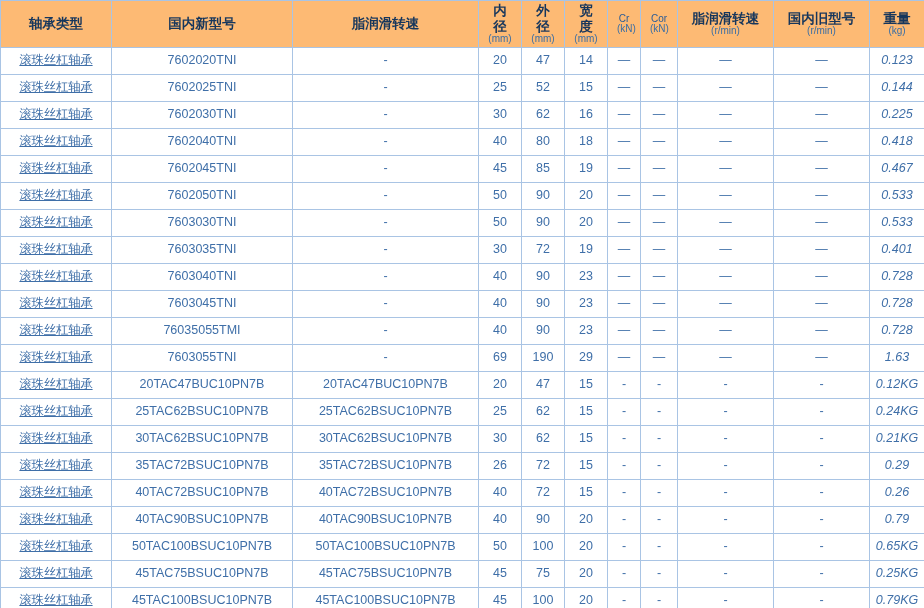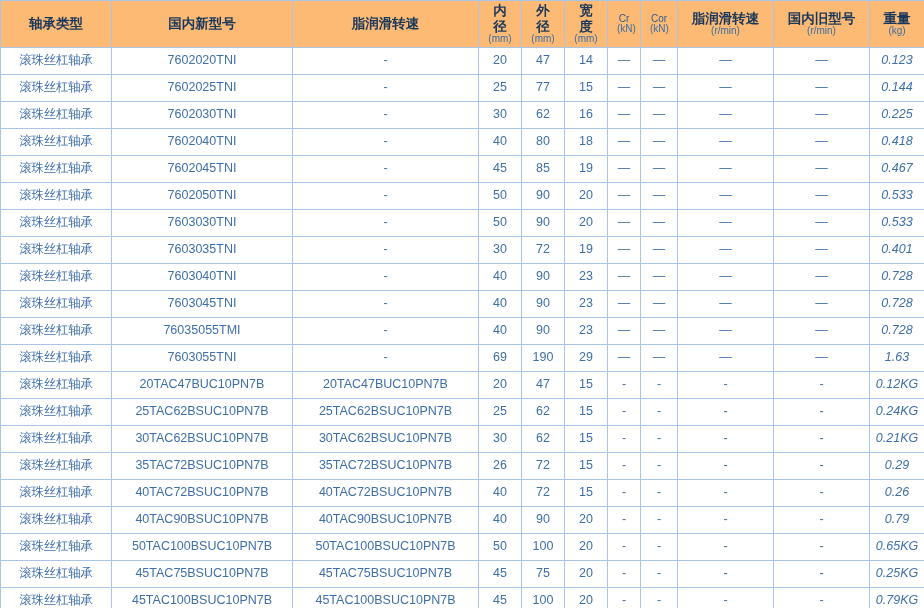--- a/index.html
+++ b/index.html
@@ -61,20 +61,21 @@
     height: 26px;
     font-size: 12.5px;
     color: #3f6fa8;
     background: #ffffff;
   }
   td.cell-type {
     font-weight: bold;
     font-size: 12.5px;
     color: #1f4e87;
     letter-spacing: -0.3px;
+    text-decoration: underline;
   }
   td.cell-model-new,
   td.cell-model-old {
     color: #4a76ab;
     font-size: 12.5px;
   }
   td.cell-num {
     color: #4a76ab;
   }
   td.cell-dash {
@@ -172,21 +173,21 @@
         <td class="cell-dash">—</td>
         <td class="cell-dash">—</td>
         <td class="cell-dash">—</td>
         <td class="cell-weight">0.123</td>
       </tr>
       <tr class="data-row">
         <td class="cell-type">滚珠丝杠轴承</td>
         <td class="cell-model-new">7602025TNI</td>
         <td class="cell-model-old">-</td>
         <td class="cell-num">25</td>
-        <td class="cell-num">77</td>
+        <td class="cell-num">52</td>
         <td class="cell-num">15</td>
         <td class="cell-dash">—</td>
         <td class="cell-dash">—</td>
         <td class="cell-dash">—</td>
         <td class="cell-dash">—</td>
         <td class="cell-weight">0.144</td>
       </tr>
       <tr class="data-row">
         <td class="cell-type">滚珠丝杠轴承</td>
         <td class="cell-model-new">7602030TNI</td>

